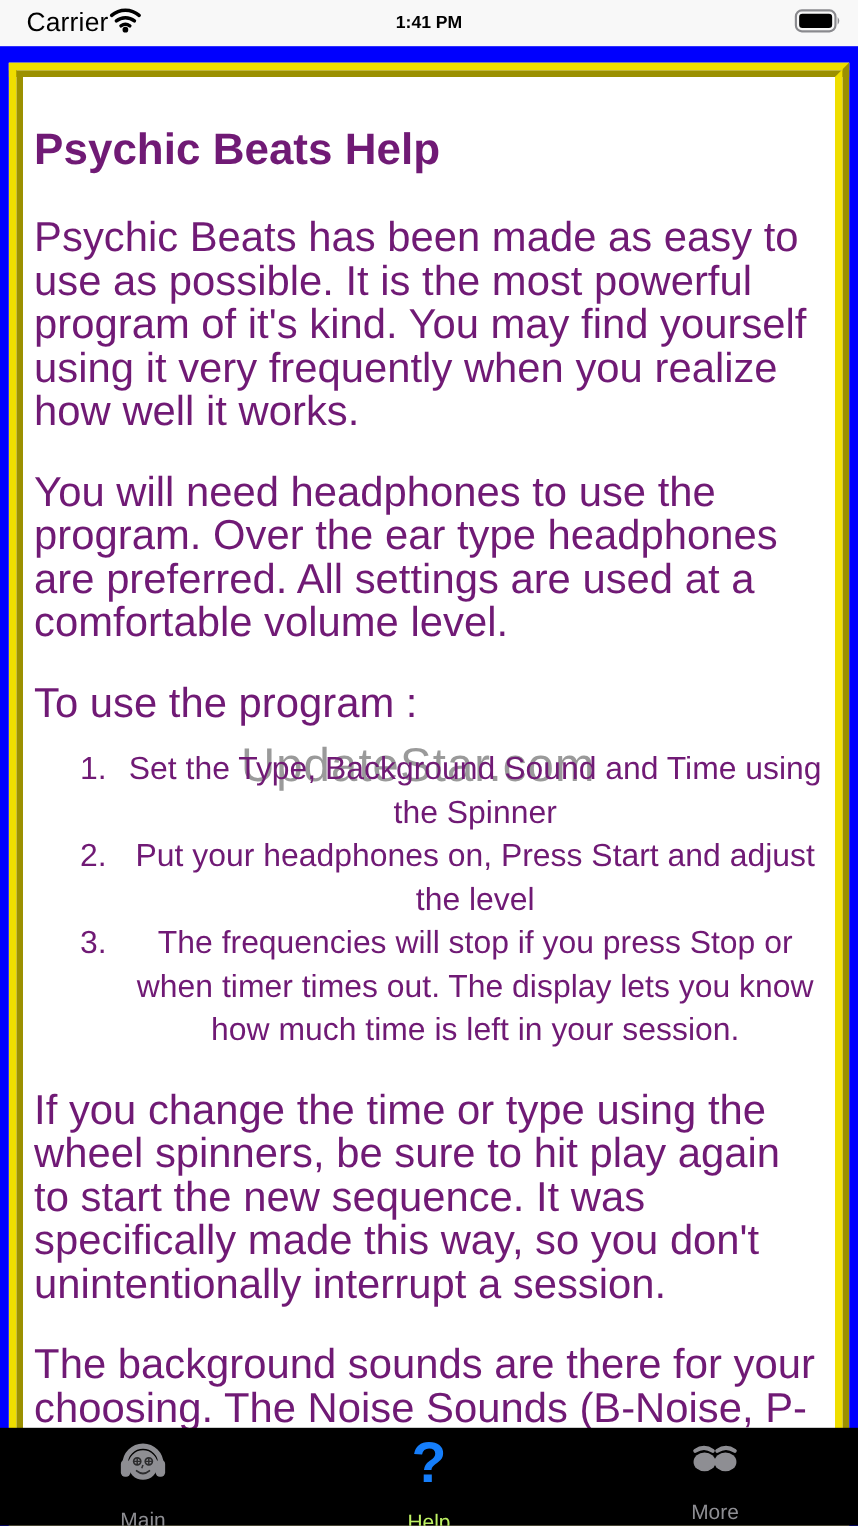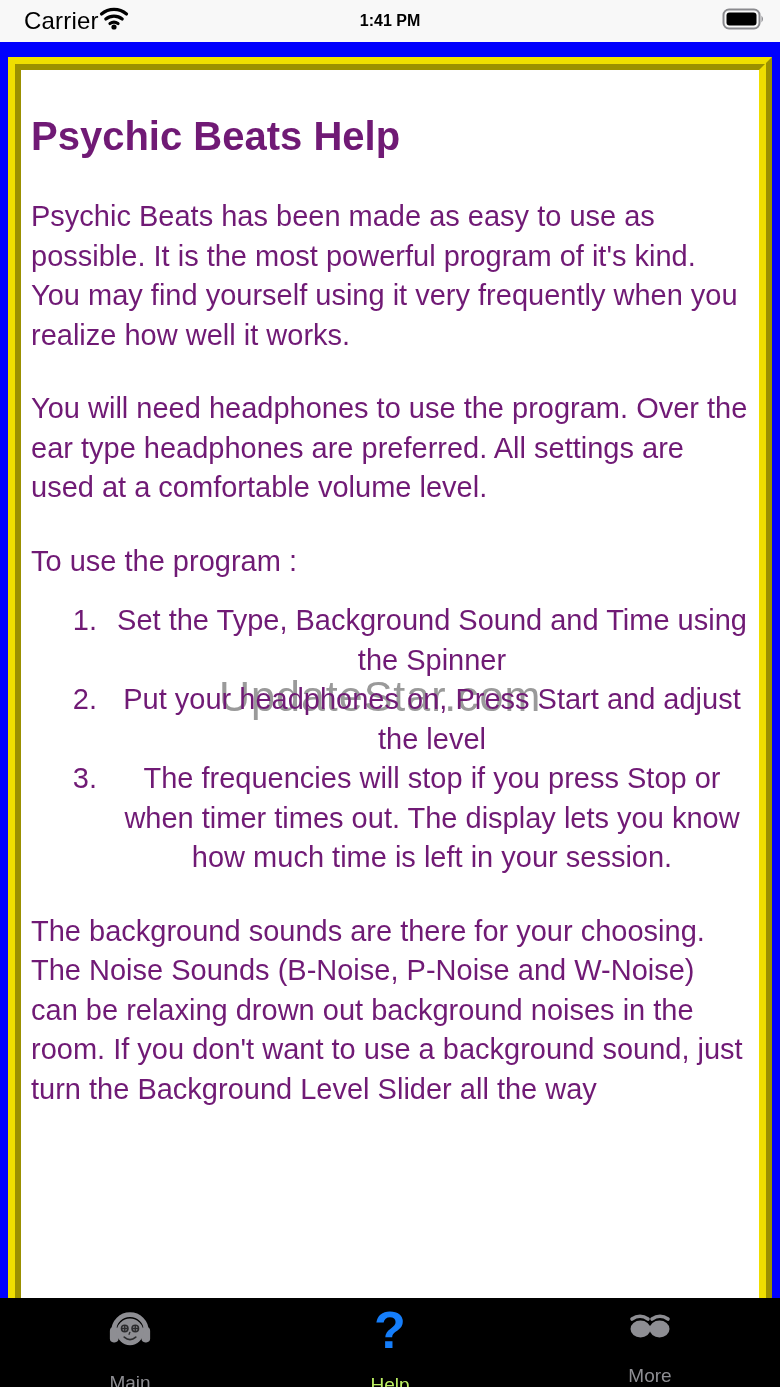--- a/index.html
+++ b/index.html
@@ -81,21 +81,21 @@
     padding: 42px 10px 0 10px;
     color: #701a75;
   }
   .page-title {
     font-size: 40px;
     font-weight: 700;
     line-height: 48px;
     margin-bottom: 37px;
   }
   .content p {
-    font-size: 29px;
+    font-size: 38px;
     line-height: 39.5px;
     margin-bottom: 34px;
   }
   .content p.bold { font-weight: 400; }
   .content ol {
     margin: -14px 0 34px 0;
     padding-left: 74px;
     text-align: center;
   }
   .content ol li {
@@ -175,20 +175,21 @@
     <div class="content">
       <div class="page-title">Psychic Beats Help</div>
       <p>Psychic Beats has been made as easy to use as possible. It is the most powerful program of it's kind. You may find yourself using it very frequently when you realize how well it works.</p>
       <p class="bold">You will need headphones to use the program. Over the ear type headphones are preferred. All settings are used at a comfortable volume level.</p>
       <p class="bold">To use the program :</p>
       <ol>
         <li>Set the Type, Background Sound and Time using the Spinner</li>
         <li>Put your headphones on, Press Start and adjust the level</li>
         <li>The frequencies will stop if you press Stop or when timer times out. The display lets you know how much time is left in your session.</li>
       </ol>
+      <p>If you change the time or type using the wheel spinners, be sure to hit play again to start the new sequence. It was specifically made this way, so you don't unintentionally interrupt a session.</p>
       <p>The background sounds are there for your choosing. The Noise Sounds (B-Noise, P-Noise and W-Noise) can be relaxing drown out background noises in the room. If you don't want to use a background sound, just turn the Background Level Slider all the way</p>
     </div>
   </div>
 
   <div class="tabbar">
 
     <div class="tab">
       <span class="tab-icon">
         <svg width="46" height="46" viewBox="0 0 48 48">
           <path d="M7 26 A17 17 0 0 1 41 26" fill="none" stroke="#8E8E93" stroke-width="5"></path>

